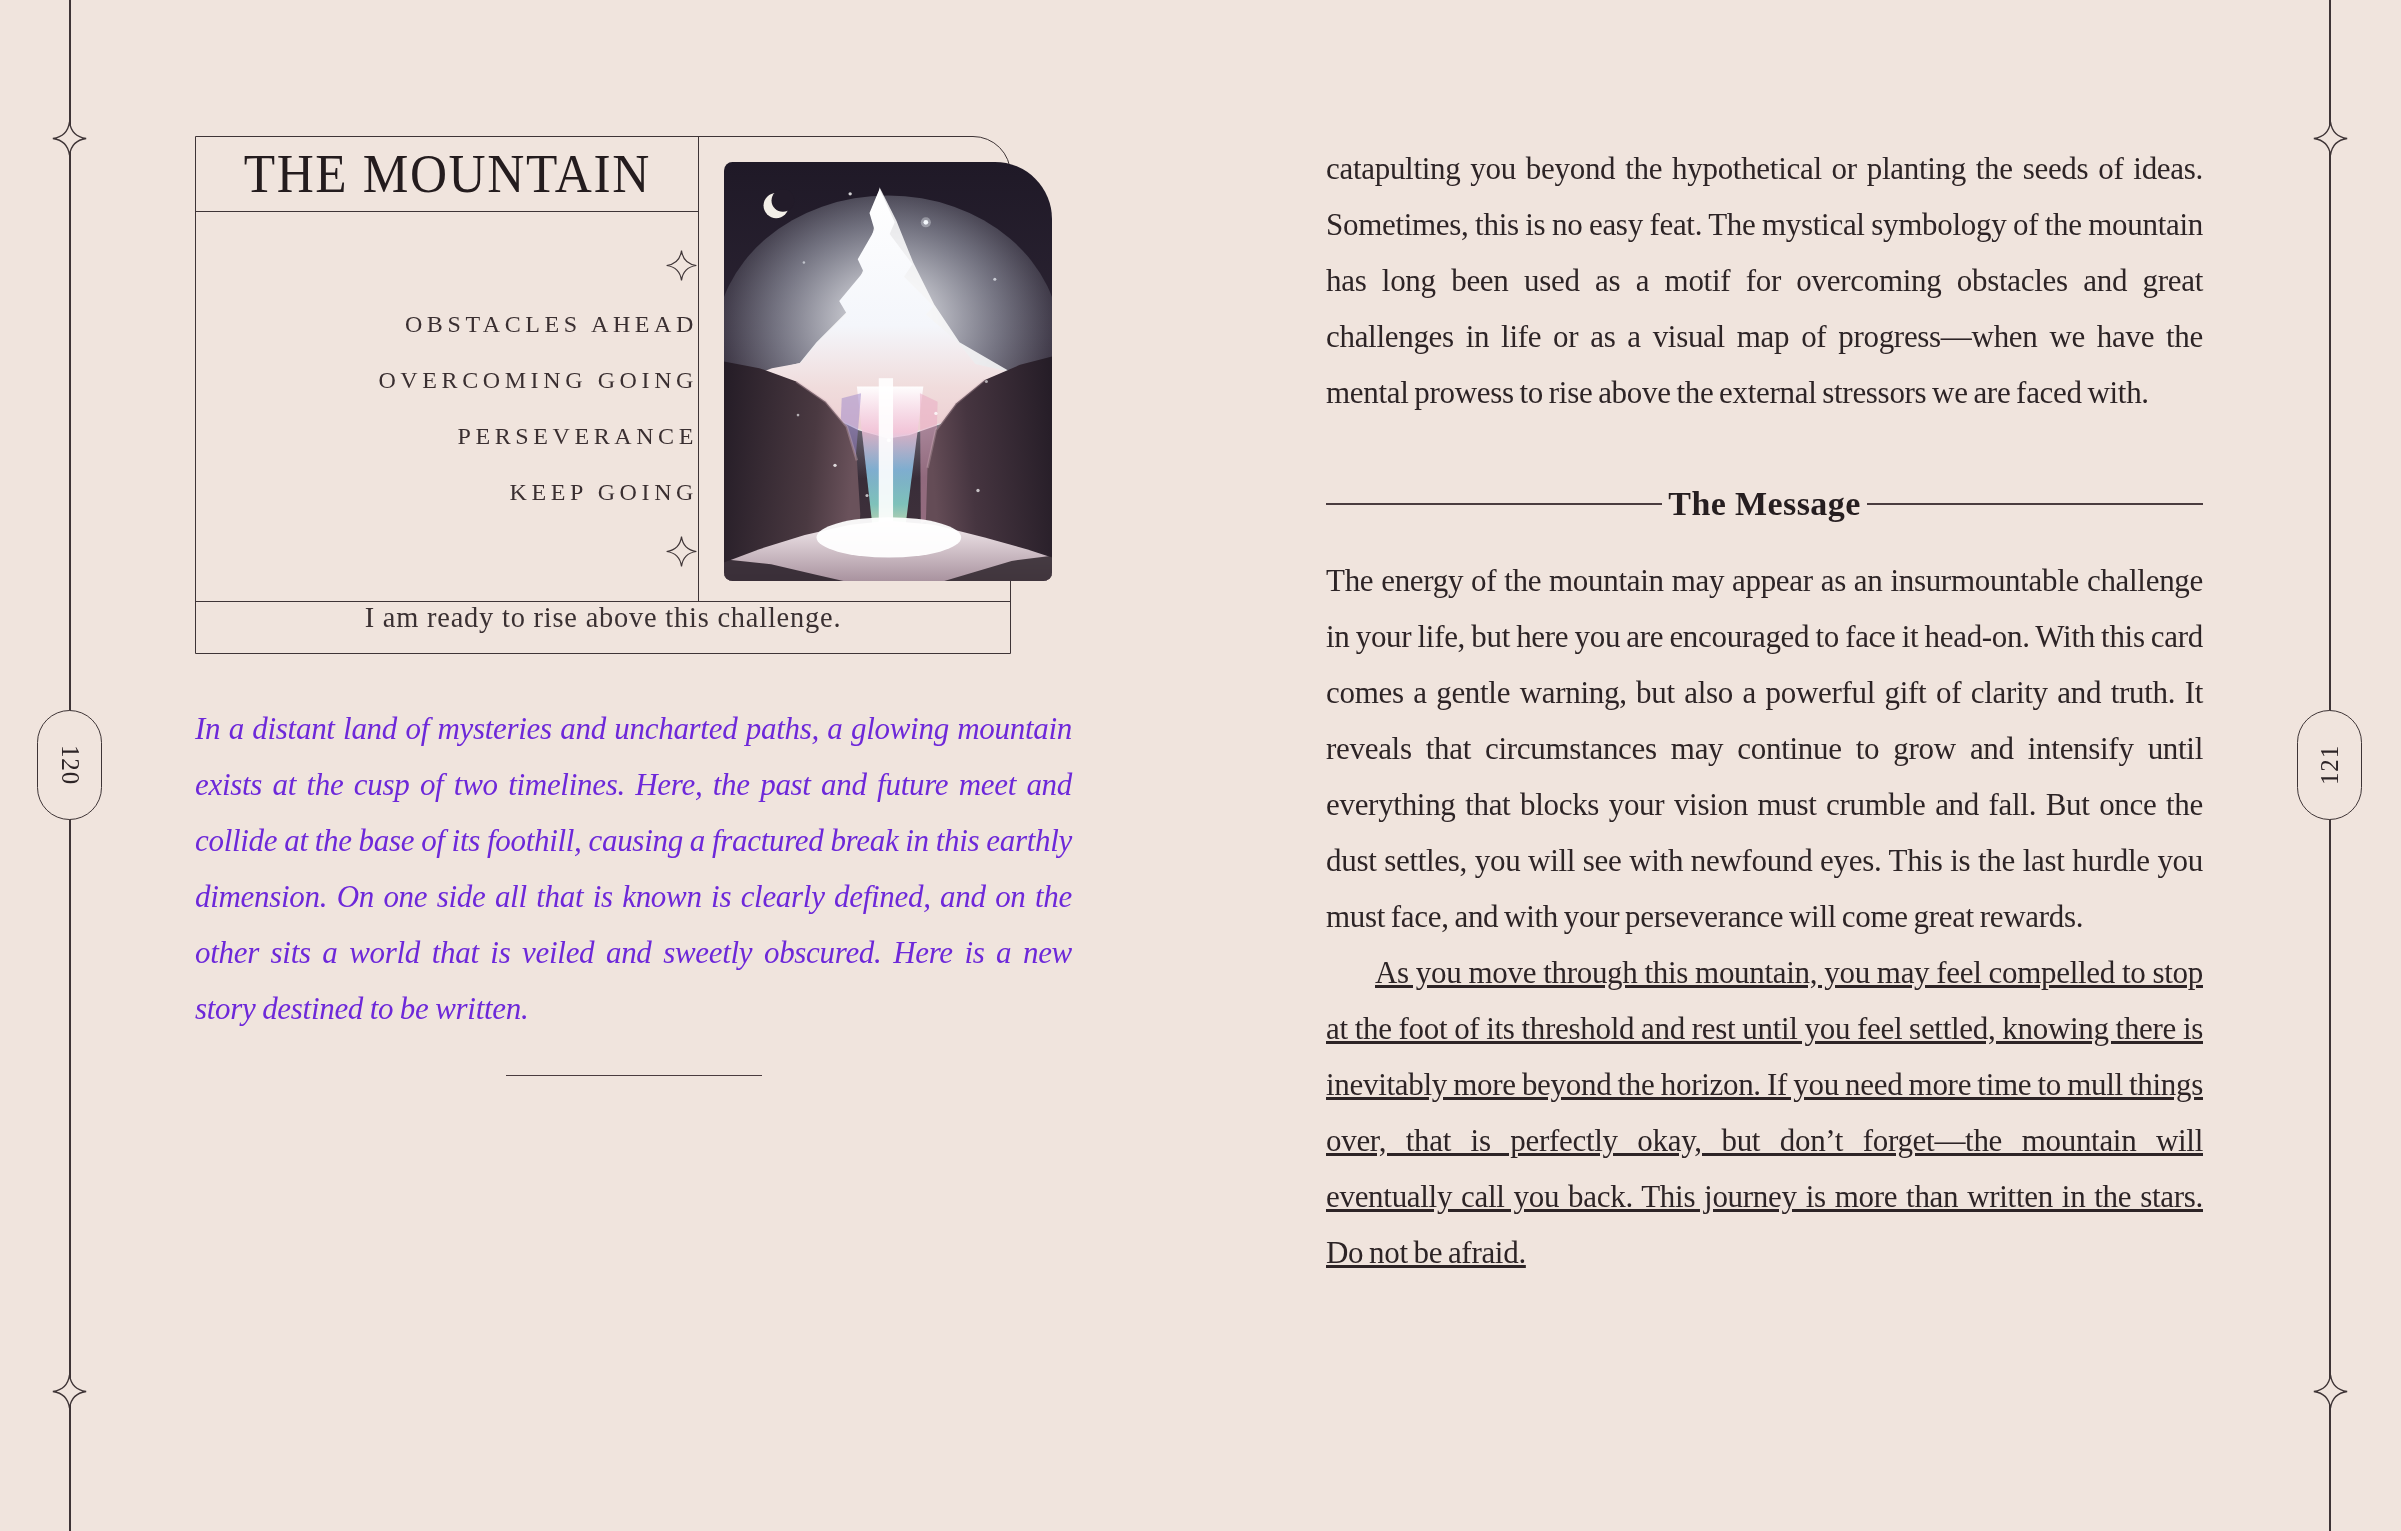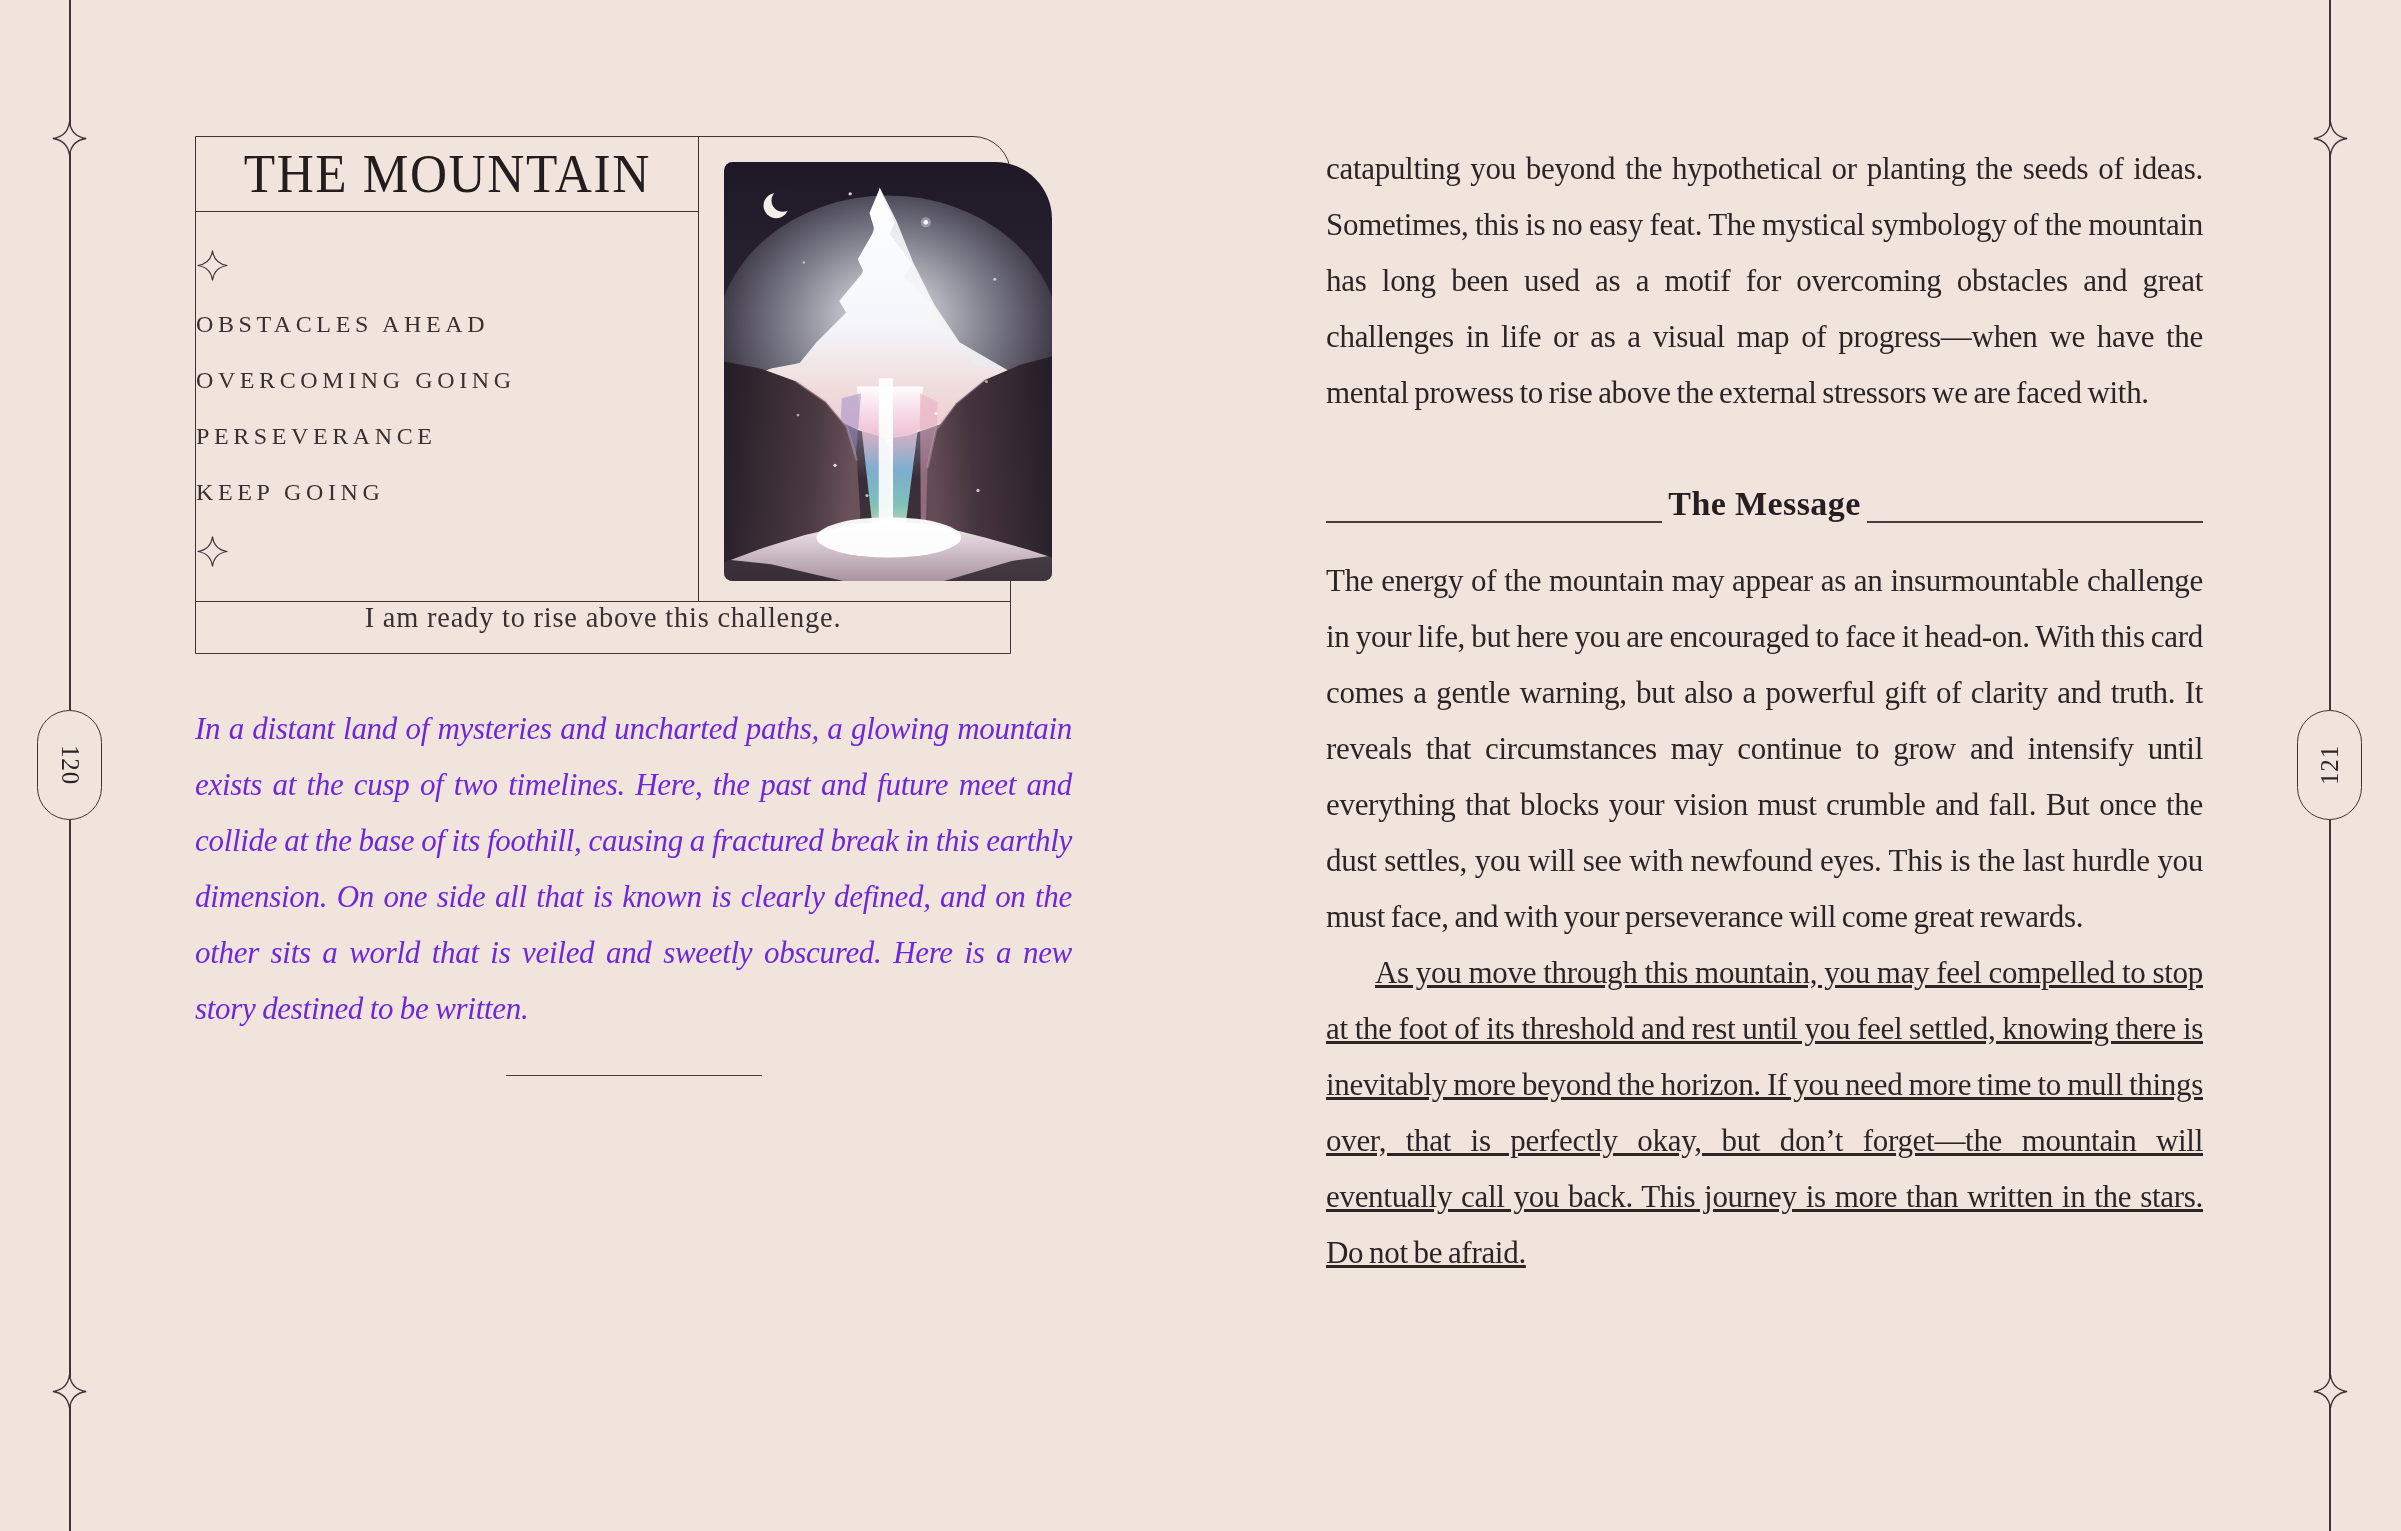--- a/index.html
+++ b/index.html
@@ -52,21 +52,21 @@
     display:flex;align-items:center;justify-content:center;
   }
   .card-title{
     font-size:54px;letter-spacing:1.7px;color:#241c1e;
     transform:scaleX(.95);transform-origin:center;
     white-space:nowrap;
   }
   .cell-keywords{
     grid-column:1;grid-row:2;
     border-right:1.7px solid var(--line);
-    display:flex;flex-direction:column;align-items:flex-start;
+    display:flex;flex-direction:column;align-items:flex-end;
     justify-content:space-between;
     padding:37px 0 33px;
   }
   .kw{font-size:24px;letter-spacing:4.6px;color:#3a2f31;white-space:nowrap;}
   .cell-art{
     grid-column:2;grid-row:1 / span 2;
     padding:25px 18.4px 20px 25px;
   }
   .art{
     width:328px;height:419px;
@@ -92,21 +92,21 @@
     letter-spacing:-0.3px;word-spacing:-0.8px;
     text-align:justify;color:#6d28d9;
   }
   .divider{
     width:256px;border-top:1.7px solid var(--rule);
     margin:38px auto 33px auto;
   }
   
   .page-right{position:absolute;left:1326px;top:141px;width:877px;}
   .message-heading{
-    display:flex;align-items:flex-end;gap:6px;
+    display:flex;align-items:center;gap:6px;
     margin:64px 0 30px 0;
   }
   .message-heading .rule{flex:1;height:1.7px;background:var(--rule);}
   .message-heading h2{
     font-size:34px;font-weight:bold;letter-spacing:0.4px;
     color:#261e20;white-space:nowrap;
   }
   .indent{text-indent:49px;text-decoration:underline;}
 </style>
 </head>

